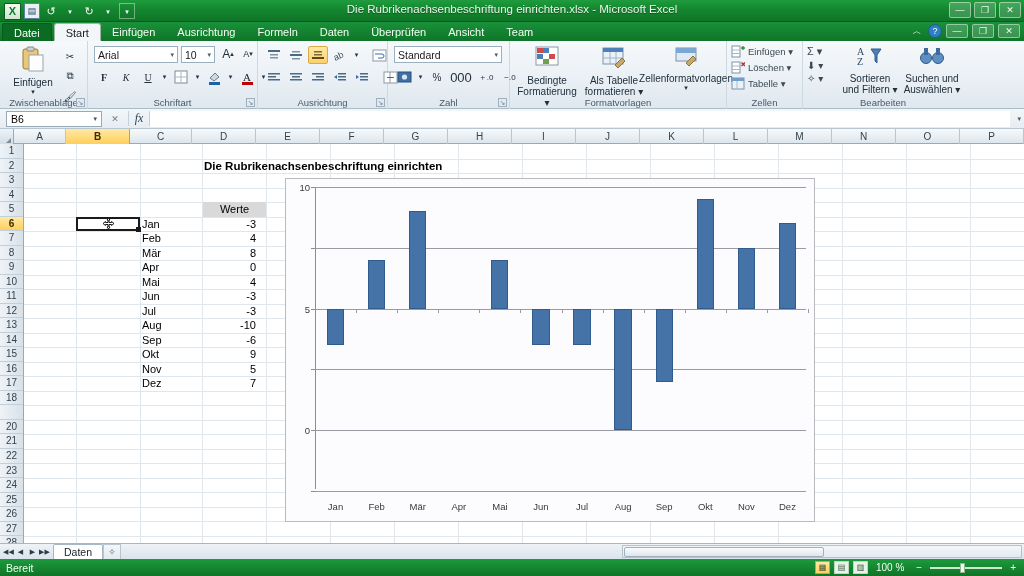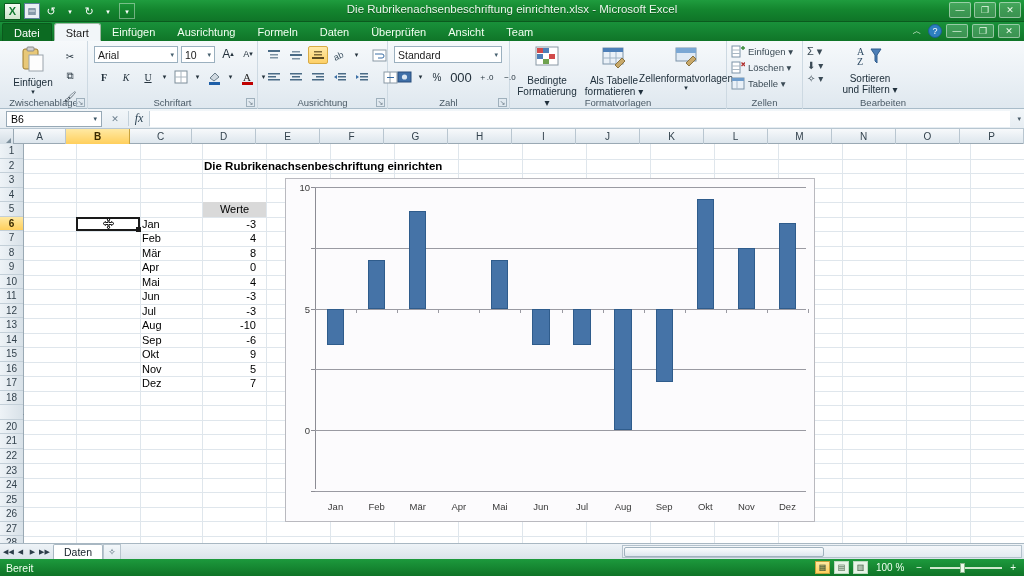--- a/index.html
+++ b/index.html
@@ -503,20 +503,32 @@
       <div class="btnbig" style="left:38px; top:4px; width:58px;">
         <span class="bi">
           <svg width="26" height="24">
               <text x="0" y="10" font-size="10" fill="#2e4a63" font-family="Liberation Serif">A</text>
           <text x="0" y="20" font-size="10" fill="#2e4a63" font-family="Liberation Serif">Z</text>
           <path d="M14 4 h10 l-4 6 v8 l-2-2 v-6 z" fill="#4d7fb8" stroke="#2f5c8c"></path>
             </svg>
         </span>
         <span>Sortieren</span>
         <span>und Filtern ▾</span>
+      </div>
+      <div class="btnbig" style="left:98px; top:4px; width:62px;">
+        <span class="bi">
+          <svg width="26" height="24">
+              <circle cx="7" cy="13" r="5.5" fill="#5f8fc2" stroke="#2f5c8c"></circle>
+          <circle cx="19" cy="13" r="5.5" fill="#5f8fc2" stroke="#2f5c8c"></circle>
+          <rect x="5" y="3" width="4" height="7" fill="#3c6c9e"></rect>
+              <rect x="17" y="3" width="4" height="7" fill="#3c6c9e"></rect>
+            </svg>
+        </span>
+        <span>Suchen und</span>
+        <span>Auswählen ▾</span>
       </div>
       <div class="grp-label">Bearbeiten</div>
     </div>
   </div>
 
   <div class="fbar">
     <div class="namebox">
       <span>B6</span>
       <span class="nb-caret">▾</span>
     </div>

